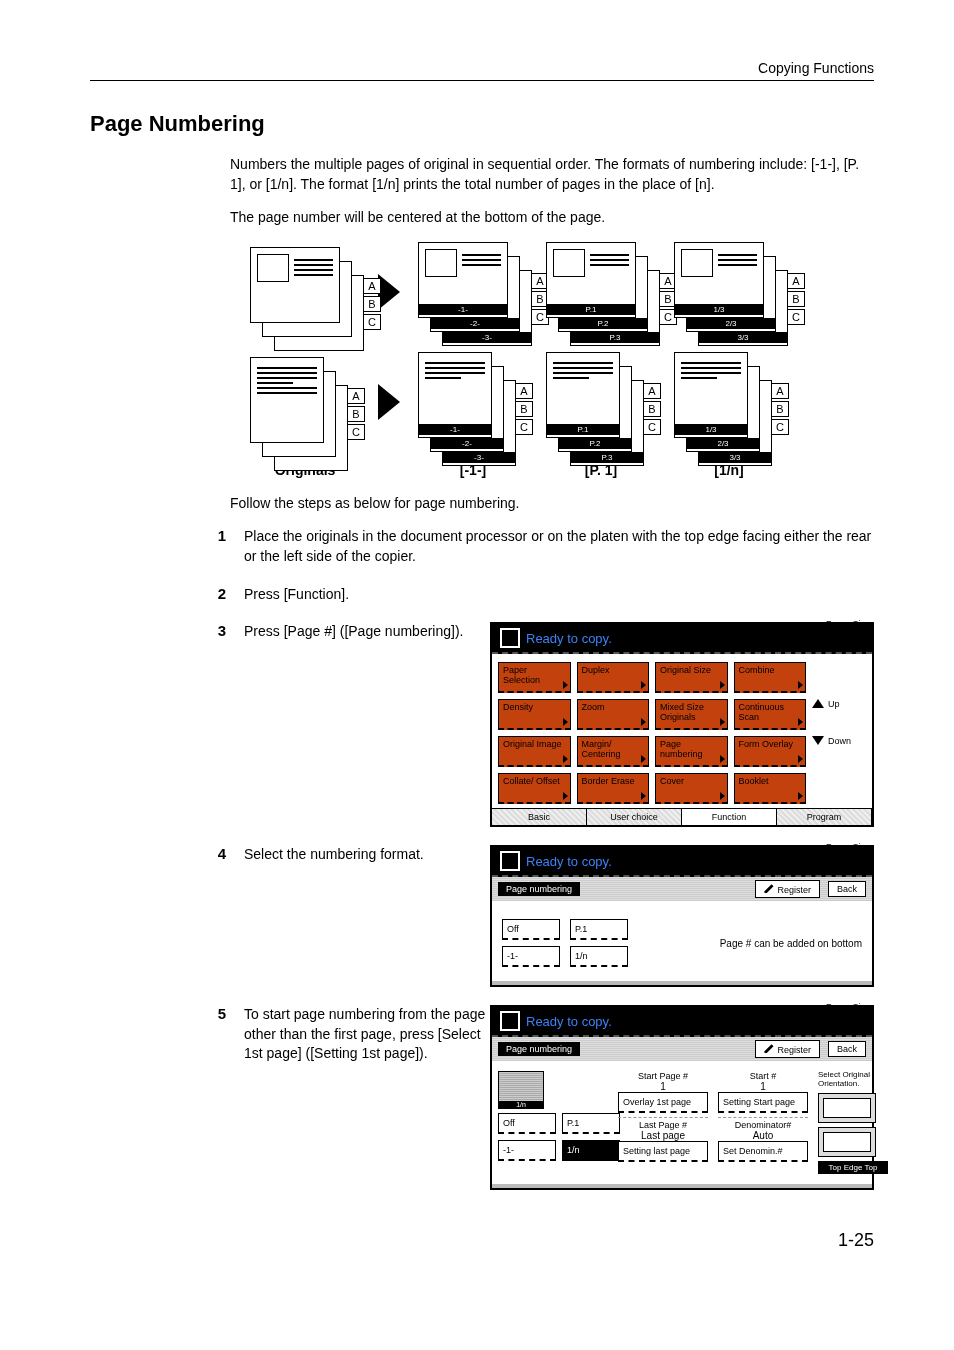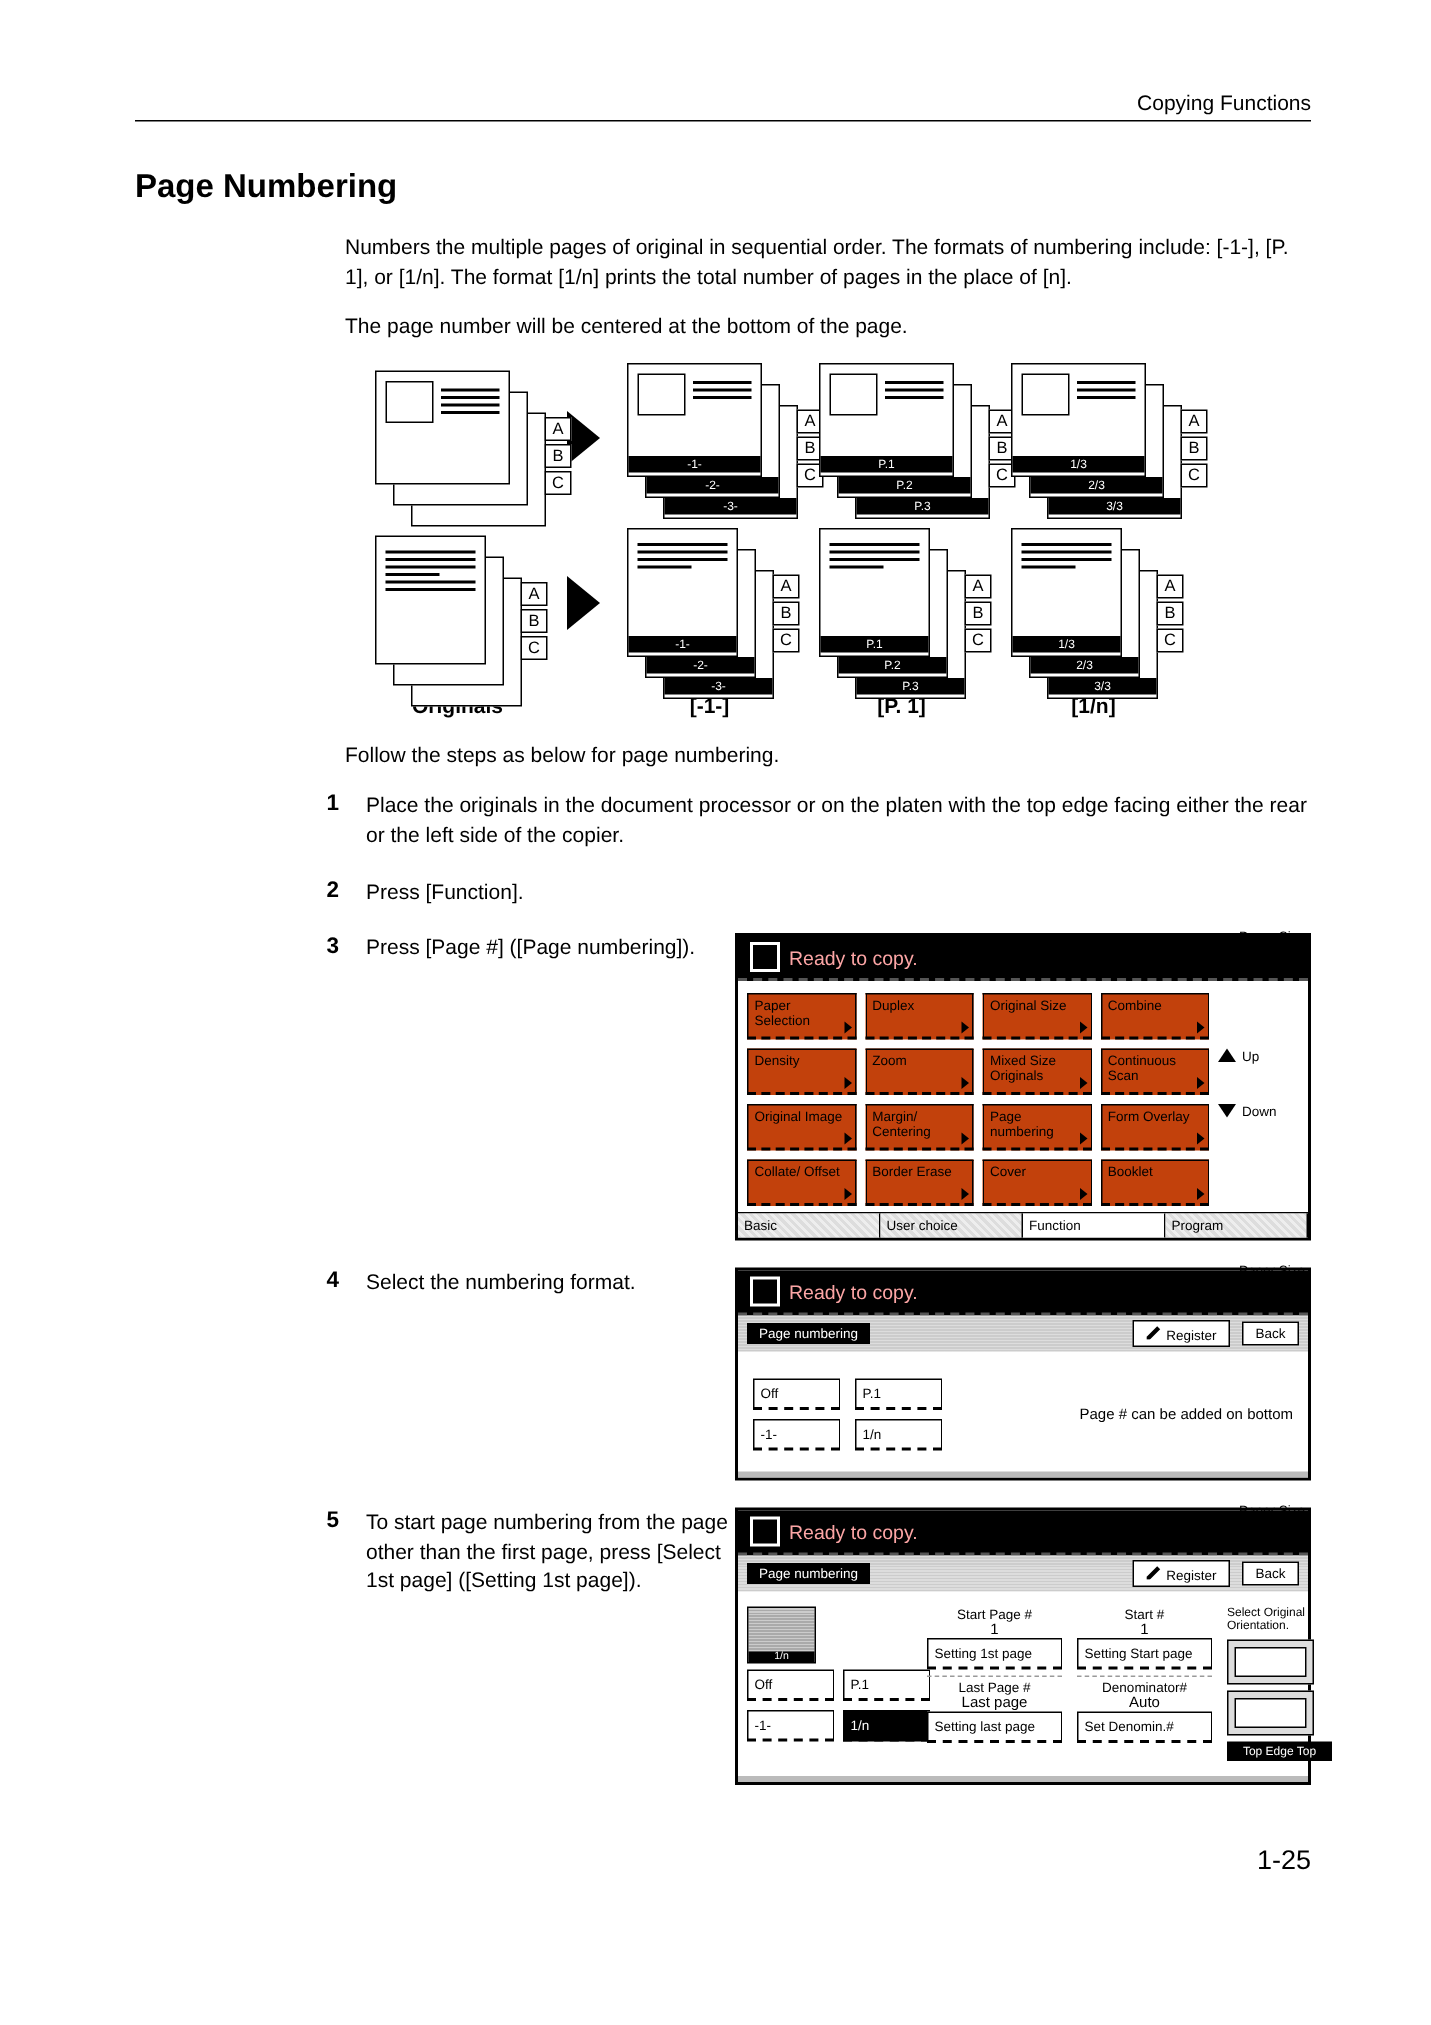--- a/index.html
+++ b/index.html
@@ -133,21 +133,21 @@
   .ui-panel {
     border: 2px solid #000;
     width: 380px;
     font-size: 10px;
     background: #fff;
     position: relative;
     margin-left: auto;
   }
   .ui-titlebar {
     background: #000;
-    color: #fca5a5;
+    color: #3b82f6;
     font-size: 13px;
     padding: 4px 8px;
     display:flex;
     align-items:center;
     gap:6px;
     border-bottom: 2px dashed #555;
   }
   .ui-titlebar .doc-ico {
     width:16px; height:16px; border:2px solid #fff; position:relative;
   }
@@ -190,21 +190,21 @@
     width:0;height:0;border-left:6px solid transparent;border-right:6px solid transparent;border-bottom:9px solid #000;
   }
   .ui-side .arrow-down {
     width:0;height:0;border-left:6px solid transparent;border-right:6px solid transparent;border-top:9px solid #000;
   }
   .ui-tabs {
     display:flex;
     border-top:1px solid #000;
   }
   .ui-tab {
-    flex:1; font-size:9px; padding:3px 4px;
+    flex:1; text-align:center; font-size:9px; padding:3px 16px;
     border-right:1px solid #000;
     background: repeating-linear-gradient(45deg,#ddd,#ddd 2px,#eee 2px,#eee 4px);
   }
   .ui-tab.sel { background:#fff; }
   
   .ui-subbar {
     display:flex; align-items:center;
     background: repeating-linear-gradient(0deg,#ccc,#ccc 1px,#ddd 1px,#ddd 2px);
     font-size:10px;
     padding:3px 6px;
@@ -590,21 +590,21 @@
               <div class="ui-format-col">
                 <div class="ui-small-btn">P.1</div>
                 <div class="ui-small-btn dark">1/n</div>
               </div>
             </div>
           </div>
 
           <div>
             <div class="ui-col-label">Start Page #</div>
             <div class="ui-badge-num">1</div>
-            <div class="ui-small-btn" style="width:auto"><span>Setting 1st page</span><span class="tri" style="position:static;float:right"></span></div>
+            <div class="ui-small-btn" style="width:auto"><span>Overlay 1st page</span><span class="tri" style="position:static;float:right"></span></div>
             <div class="ui-col-label" style="margin-top:4px;border-top:1px dashed #999;padding-top:2px;">Last Page #</div>
             <div class="ui-badge-num">Last page</div>
             <div class="ui-small-btn" style="width:auto"><span>Setting last page</span><span class="tri" style="position:static;float:right"></span></div>
           </div>
 
           <div>
             <div class="ui-col-label">Start #</div>
             <div class="ui-badge-num">1</div>
             <div class="ui-small-btn" style="width:auto"><span>Setting Start page</span><span class="tri" style="position:static;float:right"></span></div>
             <div class="ui-col-label" style="margin-top:4px;border-top:1px dashed #999;padding-top:2px;">Denominator#</div>

